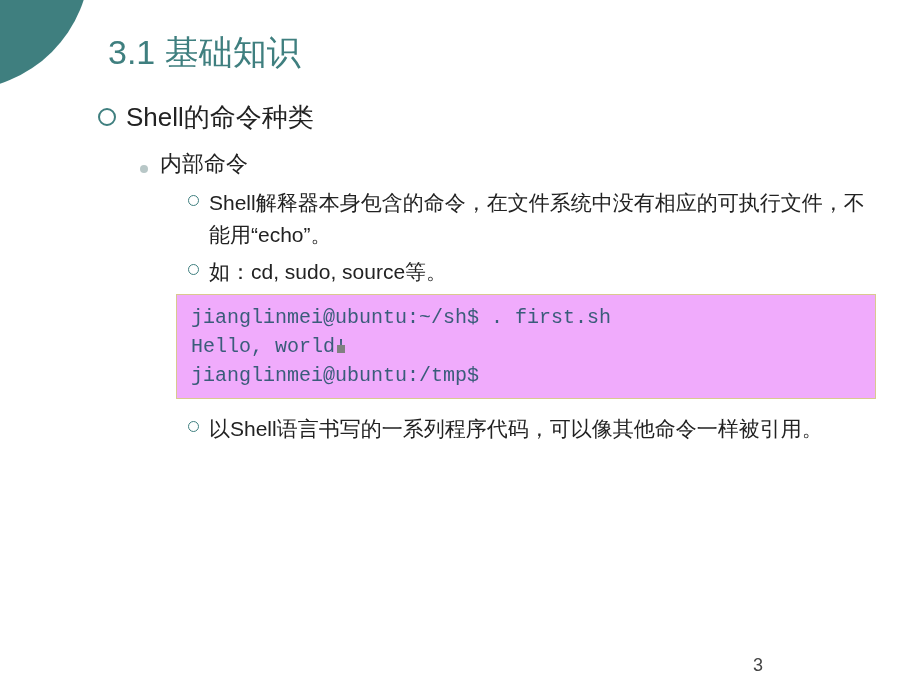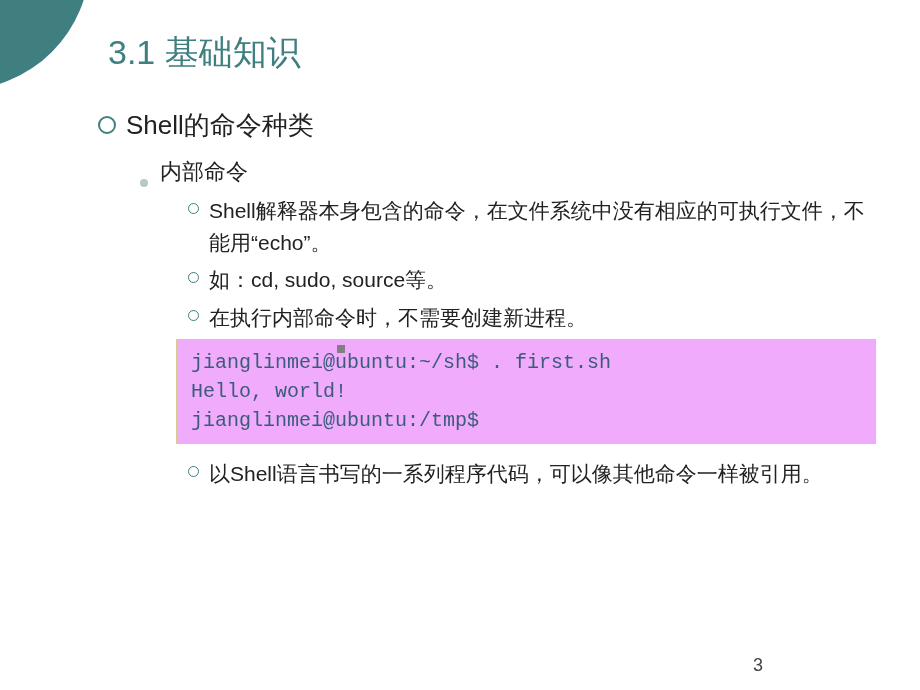--- a/index.html
+++ b/index.html
@@ -33,21 +33,21 @@
     position: absolute;
     left: 108px;
     top: 30px;
     font-size: 34px;
     color: #3f7f7f;
     font-weight: normal;
   }
   .content {
     position: absolute;
     left: 98px;
-    top: 108px;
+    top: 100px;
     width: 780px;
     color: #222;
   }
   .lvl1-row {
     display: flex;
     align-items: baseline;
     margin-bottom: 14px;
   }
   .lvl1-bullet {
     width: 14px;
@@ -56,21 +56,21 @@
     border-radius: 50%;
     margin-right: 10px;
     margin-top: 6px;
     flex-shrink: 0;
   }
   .lvl1-text {
     font-size: 26px;
   }
   .lvl2-row {
     display: flex;
-    align-items: flex-end;
+    align-items: center;
     margin-left: 42px;
     margin-bottom: 8px;
     margin-top: 6px;
   }
   .lvl2-bullet {
     width: 8px;
     height: 8px;
     background: #b8c7c7;
     border-radius: 50%;
     margin-right: 12px;
@@ -153,24 +153,20 @@
     </div>
 
     <div class="lvl3-row">
       <span class="lvl3-bullet"></span>
       <span class="lvl3-text">Shell解释器本身包含的命令，在文件系统中没有相应的可执行文件，不能用“echo”。</span>
     </div>
     <div class="lvl3-row">
       <span class="lvl3-bullet"></span>
       <span class="lvl3-text">如：cd, sudo, source等。</span>
     </div>
-    <div class="lvl3-row">
-      <span class="lvl3-bullet"></span>
-      <span class="lvl3-text">在执行内部命令时，不需要创建新进程。</span>
-    </div>
 
     <div class="code-block">jianglinmei@ubuntu:~/sh$ . first.sh
 Hello, world!
 jianglinmei@ubuntu:/tmp$</div>
 
 
     <div class="lvl3-row">
       <span class="lvl3-bullet"></span>
       <span class="lvl3-text">以Shell语言书写的一系列程序代码，可以像其他命令一样被引用。</span>
     </div>

